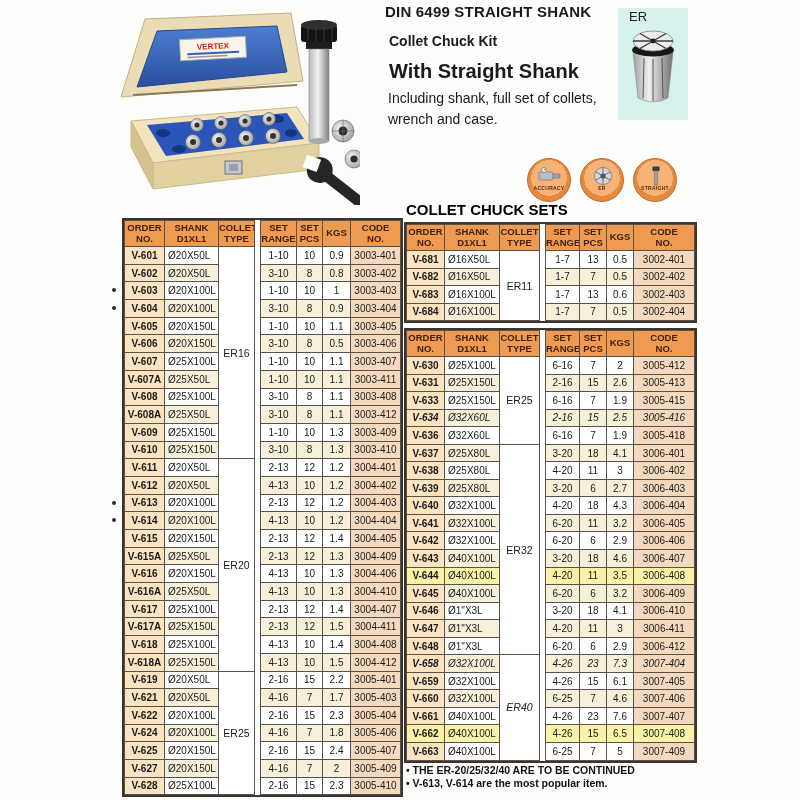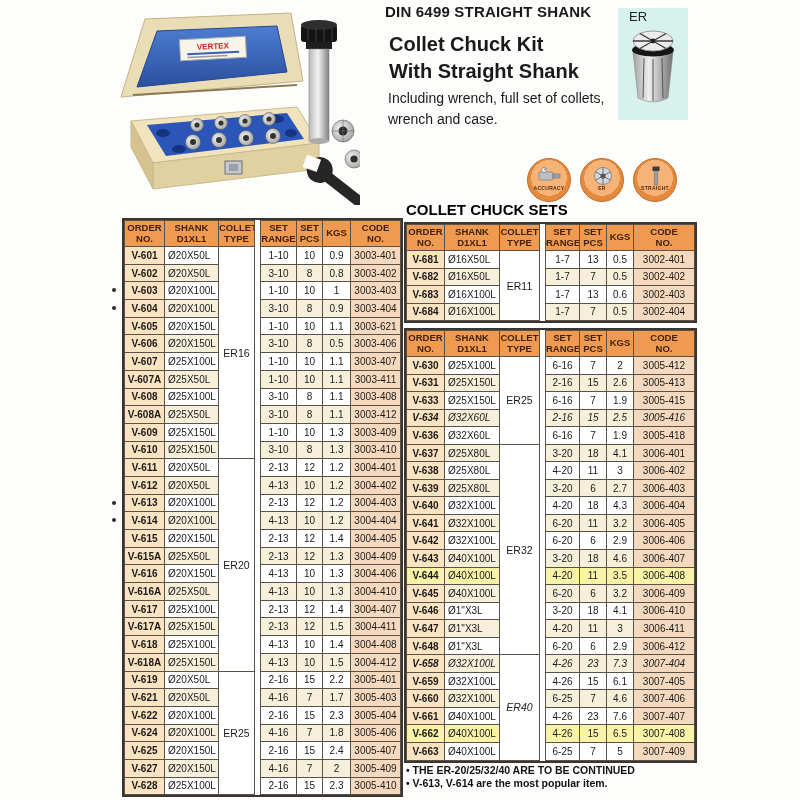--- a/index.html
+++ b/index.html
@@ -5,21 +5,21 @@
   html,body { margin:0; padding:0; }
   body {
     width:800px; height:800px; position:relative; background:#fdfdfc;
     font-family:"Liberation Sans","DejaVu Sans",sans-serif; color:#1a1a1a;
     overflow:hidden;
   }
   .abs { position:absolute; }
 
   
   #din-title { left:385px; top:3px; font-size:15px; font-weight:bold; letter-spacing:.2px; }
-  #title-l1  { left:389px; top:33px; font-size:20px; font-weight:bold; }
+  #title-l1  { left:389px; top:33px; font-size:14px; font-weight:bold; }
   #title-l2  { left:389px; top:60px; font-size:20px; font-weight:bold; }
   #desc-l1   { left:388px; top:90px;  font-size:14px; }
   #desc-l2   { left:388px; top:111px; font-size:14px; }
 
   
   #er-photo { left:618px; top:8px; width:70px; height:112px; background:var(--er-photo-bg,#D7F2ED); }
   #er-photo .er-label { position:absolute; left:11px; top:1px; font-size:13px; color:#222; }
   #er-photo svg { position:absolute; left:7px; top:18px; }
 
   
@@ -166,21 +166,21 @@
       <rect x="216" y="166" width="54" height="11" rx="5" fill="#262626"></rect>
       <circle cx="212" cy="171" r="13" fill="#262626"></circle>
       <rect x="194" y="164" width="15" height="13" fill="#fdfdfc" transform="rotate(-18 202 170)"></rect>
     </g>
   </svg>
 </div>
 
 <div class="abs" id="din-title">DIN 6499 STRAIGHT SHANK</div>
 <div class="abs" id="title-l1">Collet Chuck Kit</div>
 <div class="abs" id="title-l2">With Straight Shank</div>
-<div class="abs" id="desc-l1">Including wrench, full set of collets,</div>
+<div class="abs" id="desc-l1">Including shank, full set of collets,</div>
 <div class="abs" id="desc-l2">wrench and case.</div>
 
 <div class="abs" id="er-photo">
   <span class="er-label">ER</span>
   <svg width="56" height="90" viewBox="0 0 56 90">
     <defs>
       <linearGradient id="gMetal2" x1="0" y1="0" x2="1" y2="0">
         <stop offset="0" stop-color="#9f9f9f"></stop>
           <stop offset="0.4" stop-color="#efefef"></stop>
           <stop offset="1" stop-color="#6f6f6f"></stop>
@@ -300,21 +300,21 @@
           <td class="kgs stripe">0.9</td>
           <td class="code">3003-404</td>
         </tr>
         <tr style="height: 17.7px; margin-left: 45px;">
           <td class="order">V-605</td>
           <td class="shank">Ø20X150L</td>
           <td class="gap"></td>
           <td class="range">1-10</td>
           <td class="pcs">10</td>
           <td class="kgs">1.1</td>
-          <td class="code">3003-621</td>
+          <td class="code">3003-405</td>
         </tr>
         <tr style="height: 17.7px;">
           <td class="order">V-606</td>
           <td class="shank stripe">Ø20X150L</td>
           <td class="gap"></td>
           <td class="range stripe">3-10</td>
           <td class="pcs stripe">8</td>
           <td class="kgs stripe">0.5</td>
           <td class="code">3003-406</td>
         </tr>

